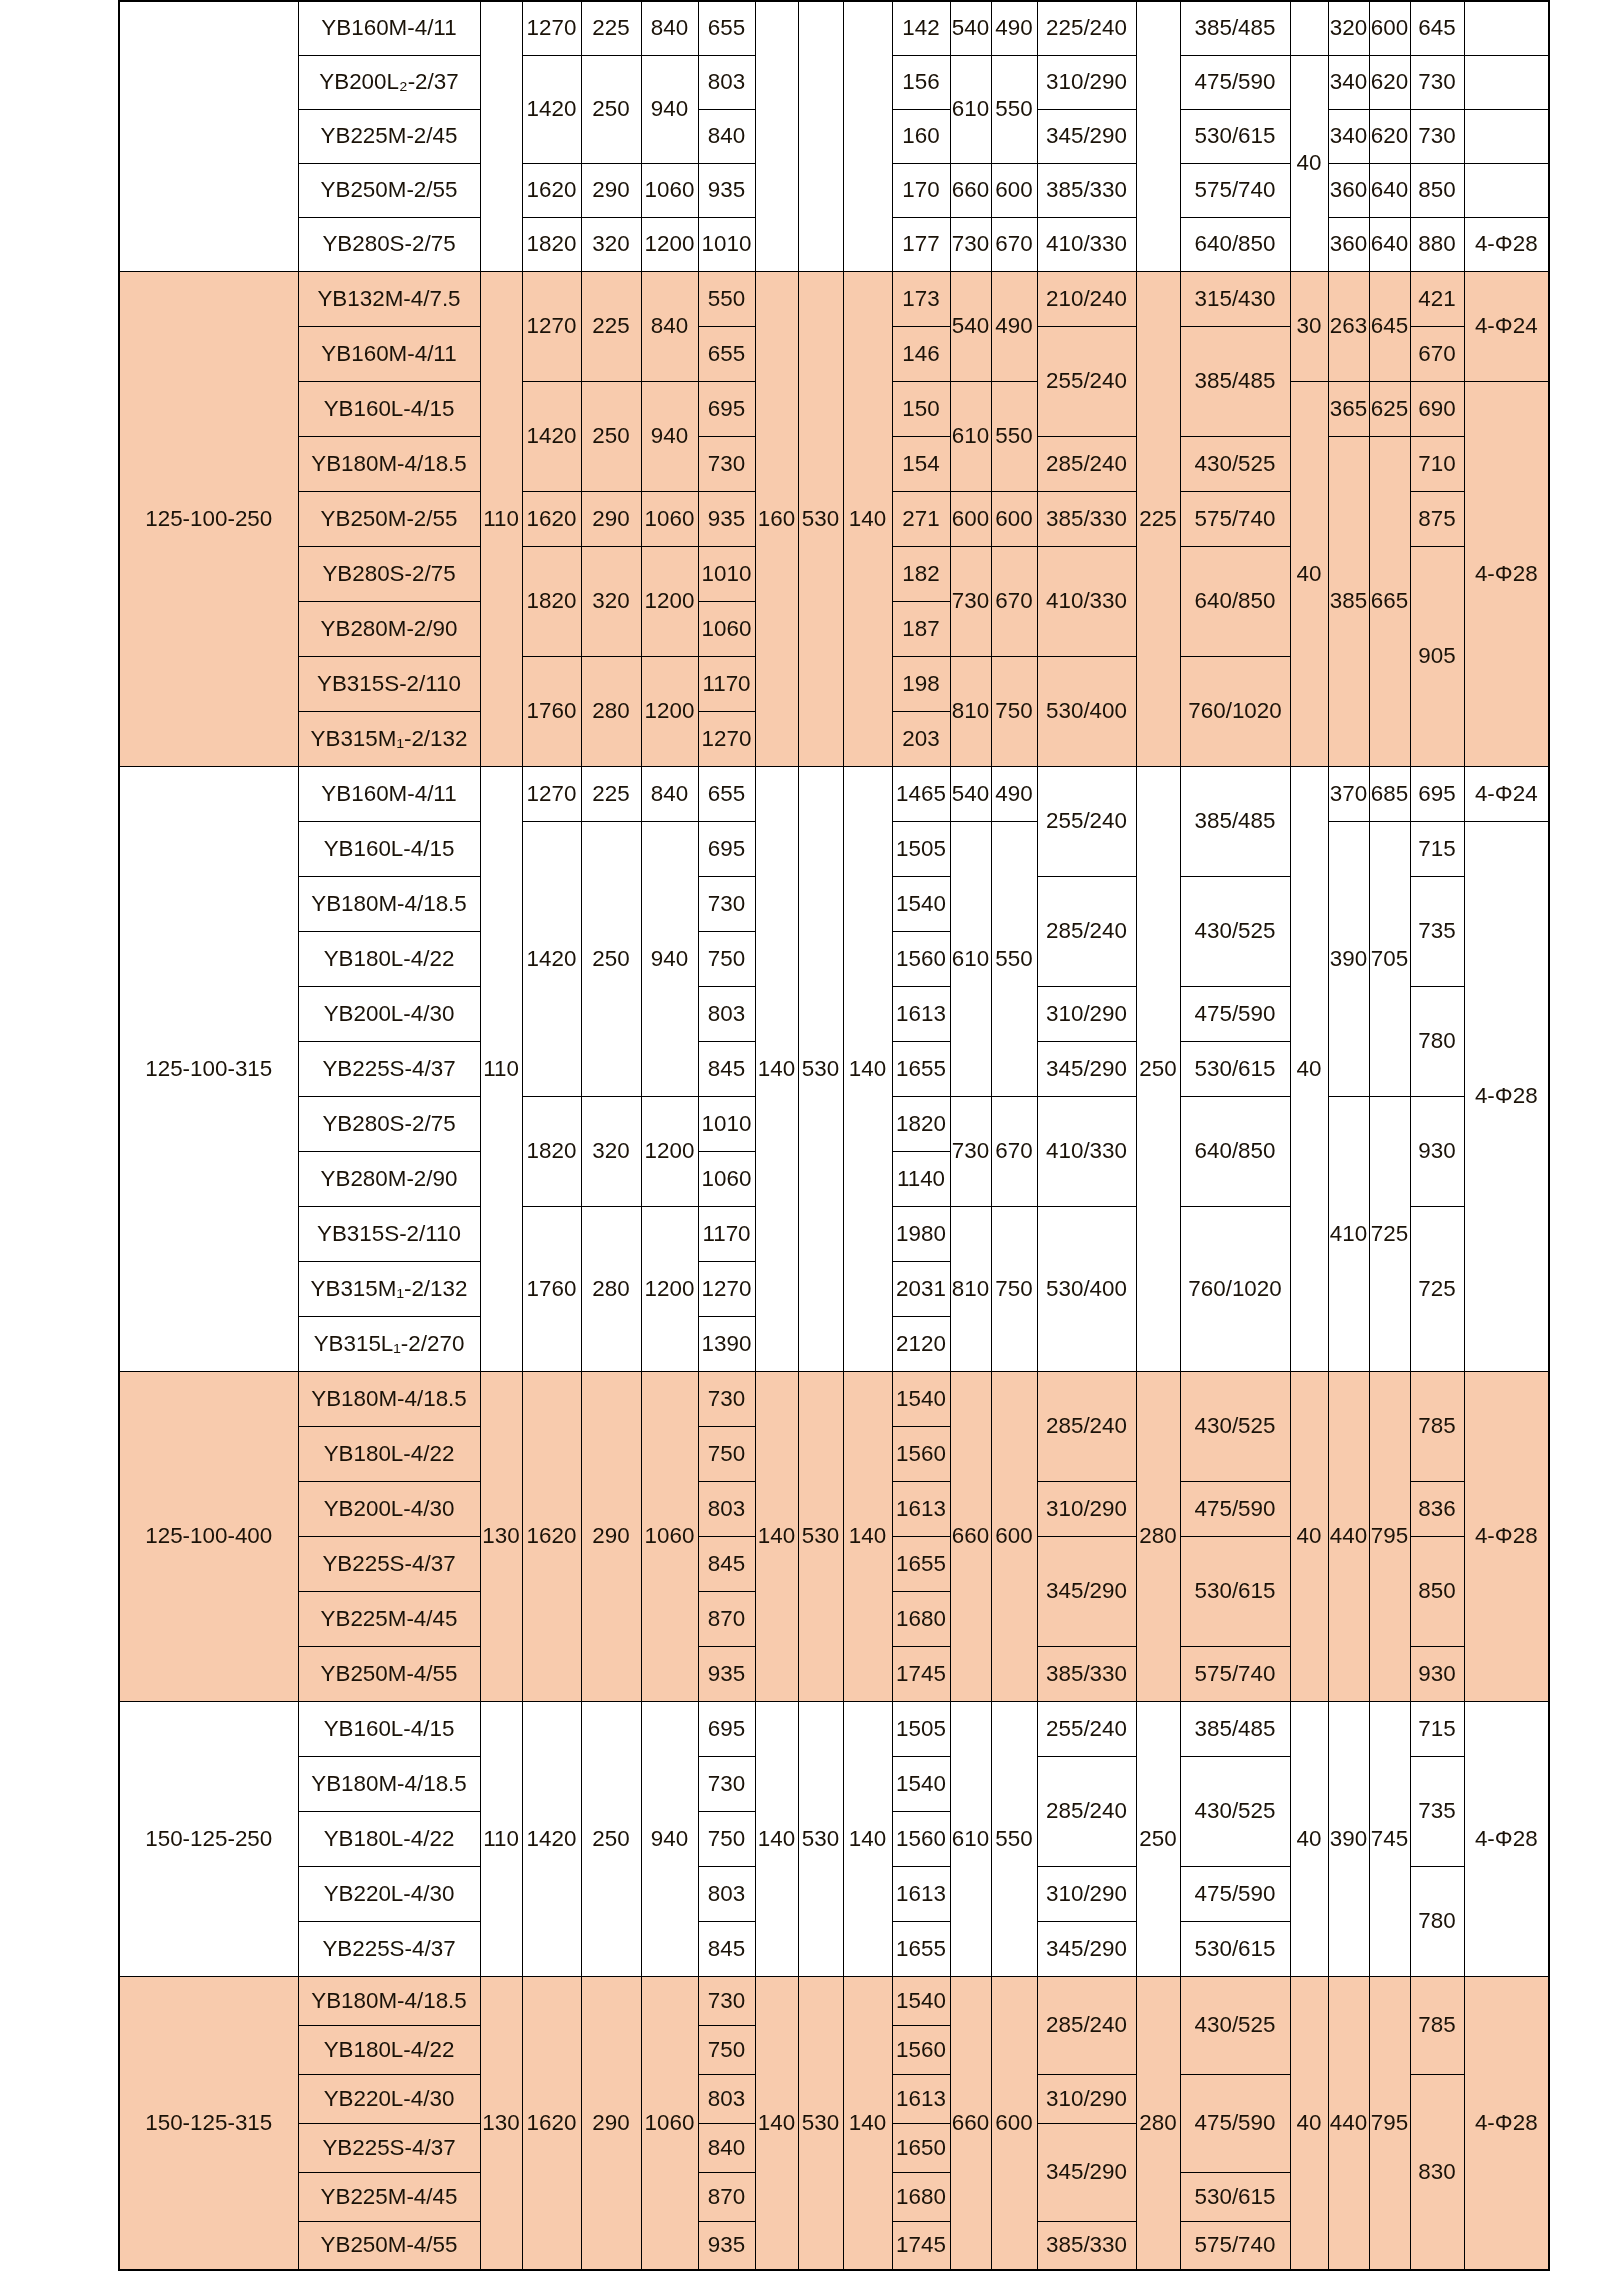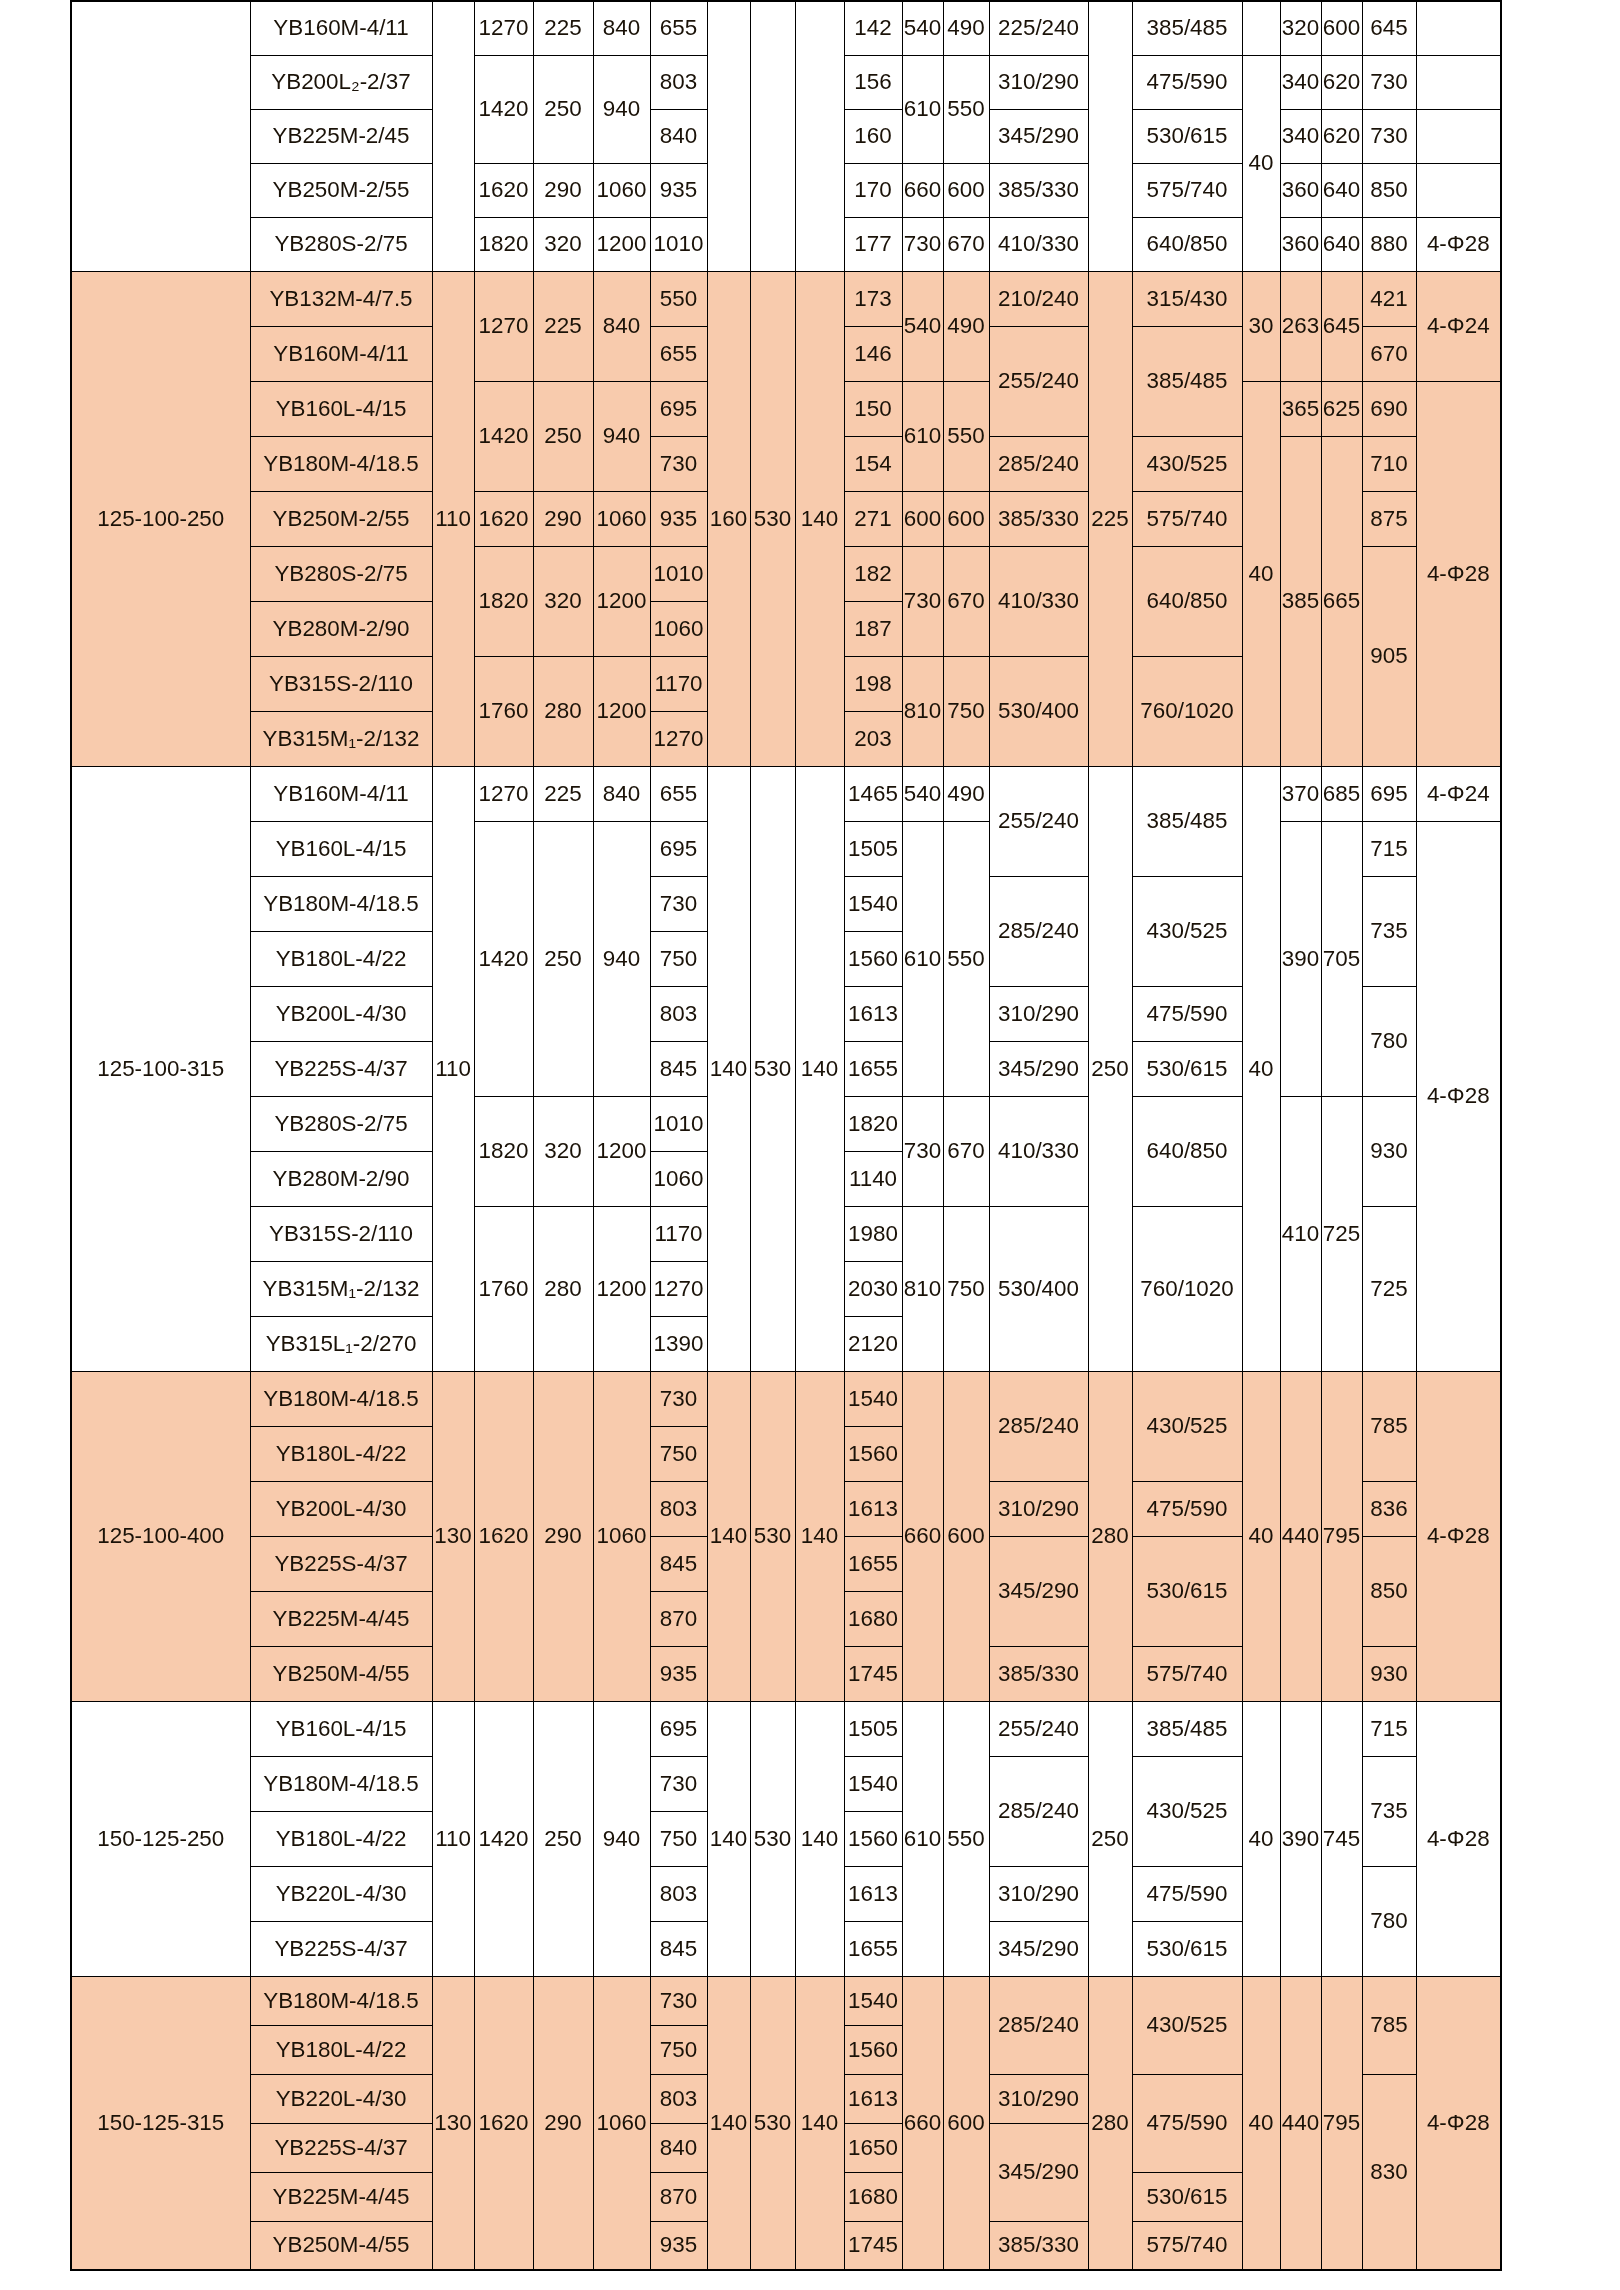--- a/index.html
+++ b/index.html
@@ -1,19 +1,19 @@
 <!DOCTYPE html>
 <html style="--peach: #F8CBAD;font-size:14.3px"><head>
 <meta charset="utf-8">
 <style>
   :root { --peach:#F8CBAD; --line:#000; }
   * { box-sizing:border-box; }
   html,body { margin:0; padding:0; background:#fff; }
   body { width:1620px; height:2291px; font-family:"Liberation Sans","DejaVu Sans",sans-serif; }
-  .sheet { position:relative; width:1588px; height:2291px; overflow:hidden; }
+  .sheet { position:relative; width:1588px; height:2291px; overflow:hidden;padding-left:48px; }
   table.spec { border-collapse:collapse; table-layout:fixed; margin-left:70px; margin-top:0;
                width:1431px; border:2.7px solid var(--line); }
   td { border:1.8px solid var(--line); text-align:center; vertical-align:middle;
        padding:0; font-size:22.4px; color:#1a1208; line-height:1.05; overflow:hidden;
        white-space:nowrap; }
   tr.grp-0 { height:54px; }
   tr.grp-1, tr.grp-2, tr.grp-3, tr.grp-4 { height:55px; }
   tr.grp-5 { height:49px; }
   tr.shaded td { background:var(--peach); }
   
@@ -334,21 +334,21 @@
           <td>1980</td>
           <td rowspan="3">810</td>
           <td rowspan="3">750</td>
           <td rowspan="3">530/400</td>
           <td rowspan="3">760/1020</td>
           <td rowspan="3">725</td>
         </tr>
         <tr class="grp-2">
           <td>YB315M₁-2/132</td>
           <td>1270</td>
-          <td>2030</td>
+          <td>2031</td>
         </tr>
         <tr class="grp-2">
           <td>YB315L₁-2/270</td>
           <td>1390</td>
           <td>2120</td>
         </tr>
         <tr class="grp-3 shaded">
           <td rowspan="6">125-100-400</td>
           <td>YB180M-4/18.5</td>
           <td rowspan="6">130</td>

